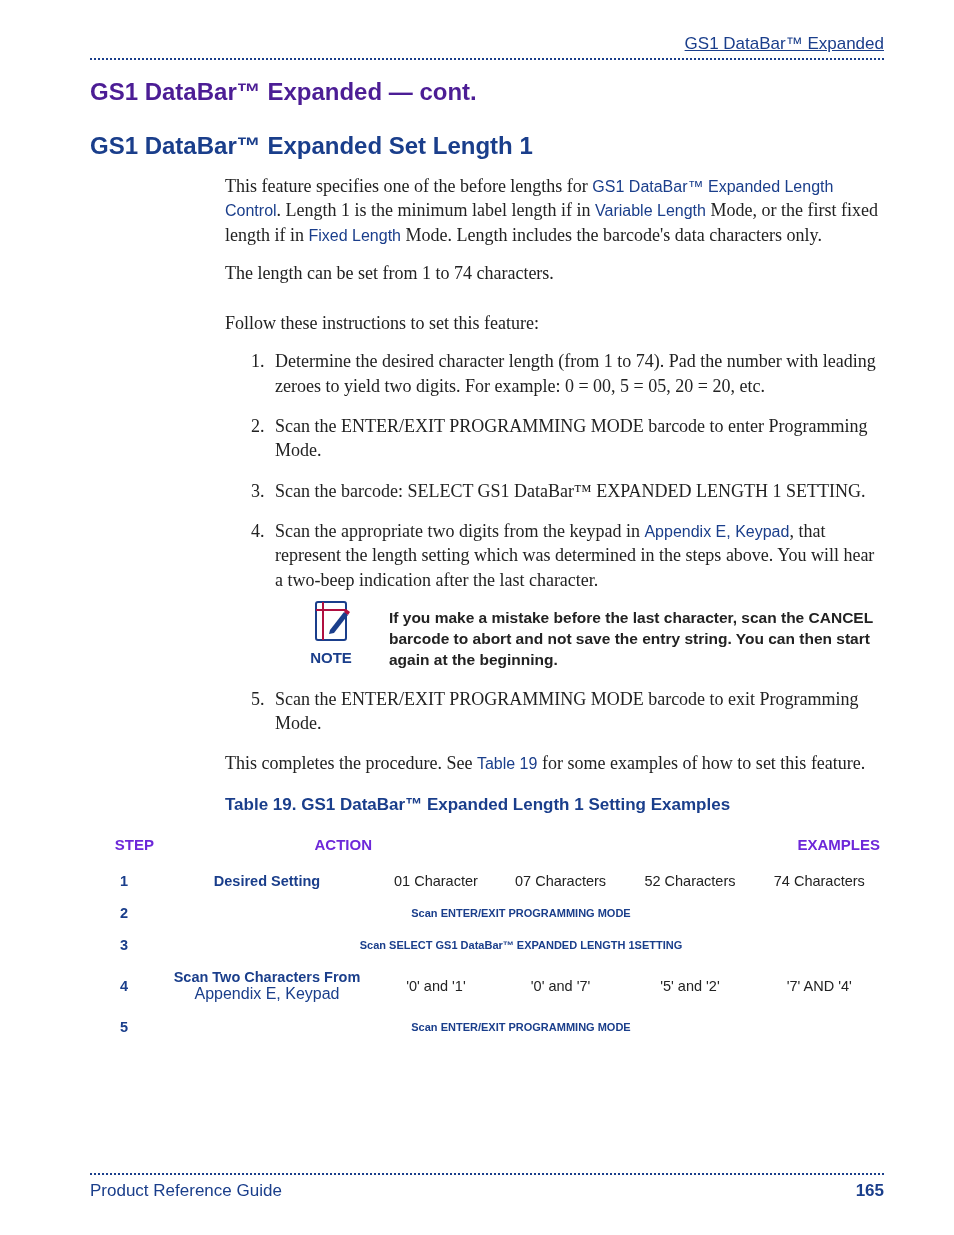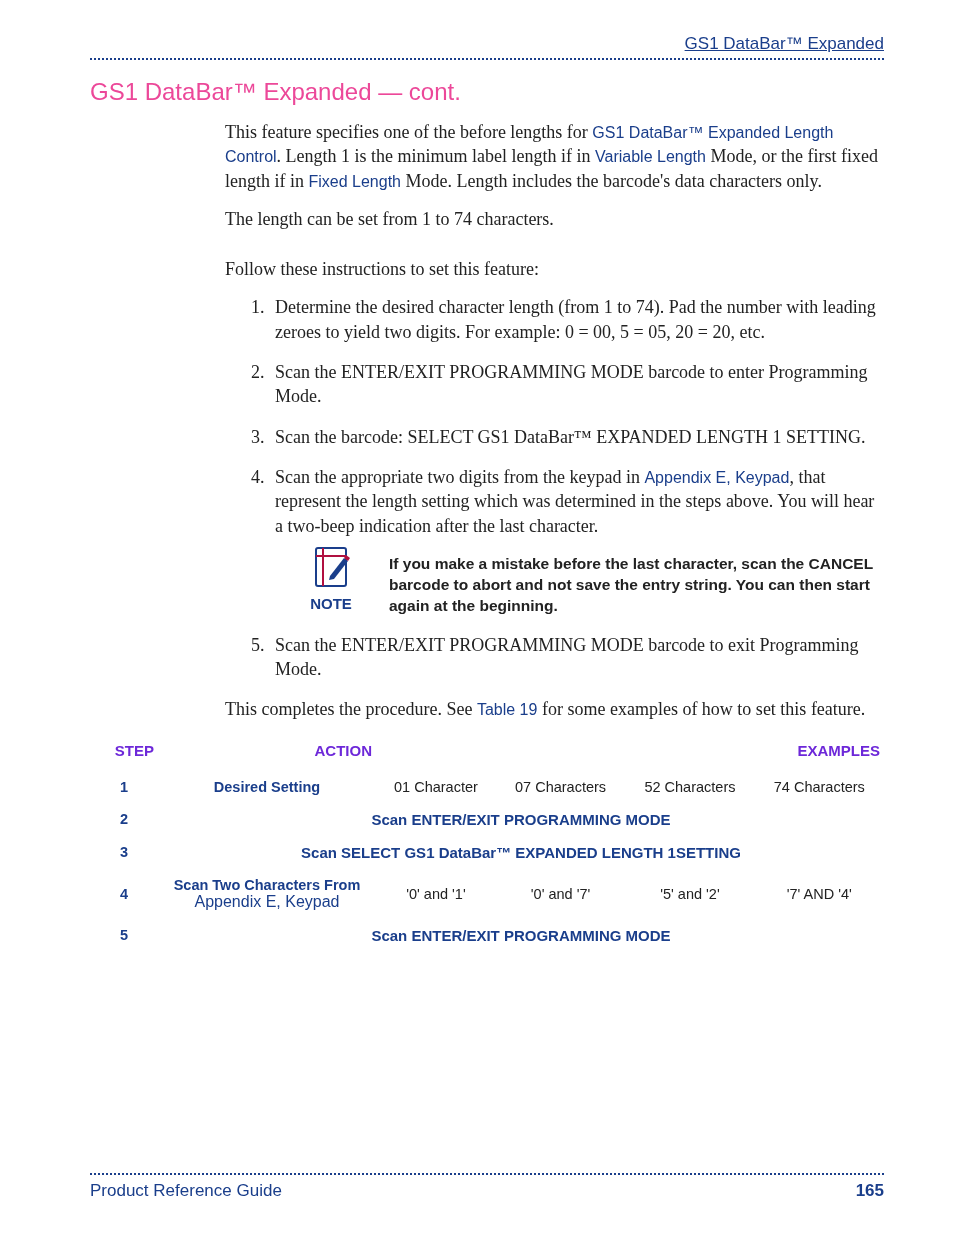--- a/index.html
+++ b/index.html
@@ -33,24 +33,24 @@
     border-top: 2px dotted #1a3e8b;
     margin: 0 0 18px 0;
   }
   .dotted-bottom {
     border: none;
     border-top: 2px dotted #1a3e8b;
     margin: 0;
   }
   h1.section {
     font-family: "Myriad Pro", "Segoe UI", "Helvetica Neue", Arial, sans-serif;
-    font-weight: 400;
+    font-weight: 700;
     font-size: 24px;
-    color: #ec4899;
-    margin: 6px 0 14px 0;
+    color: #4c1d95;
+    margin: 6px 0 26px 0;
   }
   h2.subsection {
     font-family: "Myriad Pro", "Segoe UI", "Helvetica Neue", Arial, sans-serif;
     font-weight: 700;
     font-size: 24px;
     color: #1a3e8b;
     margin: 18px 0 14px 0;
   }
   .body-block {
     margin-left: 135px;
@@ -121,21 +121,21 @@
   table.examples td {
     text-align: center;
     padding: 8px 4px;
     vertical-align: middle;
   }
   .step-col { width: 60px; color:#1a3e8b; font-weight:700; }
   .action-col { width: 210px; }
   .action-cell { color:#1a3e8b; font-weight:700; }
   .span-action {
     color:#1a3e8b; font-weight:700;
-    font-size: 15px;
+    font-size: 11px;
   }
   .footer {
     position: absolute;
     left: 90px;
     right: 70px;
     bottom: 34px;
   }
   .footer-row {
     display: flex;
     justify-content: space-between;
@@ -148,20 +148,21 @@
 </style>
 </head>
 <body>
 
 <div class="page">
   <div class="running-head">GS1 DataBar™ Expanded</div>
   <hr class="dotted">
 
   <h1 class="section">GS1 DataBar™ Expanded — cont.</h1>
 
+  <h2 class="subsection">GS1 DataBar™ Expanded Set Length 1</h2>
 
   <div class="body-block">
     <p>
       <span>This feature specifies one of the before lengths for </span><span class="xref">GS1 DataBar™ Expanded Length Control</span><span>. Length 1 is the minimum label length if in </span><span class="xref">Variable Length</span><span> Mode, or the first fixed length if in </span><span class="xref">Fixed Length</span><span> Mode. Length includes the barcode's data characters only.</span>
     </p>
     <p>The length can be set from 1 to 74 characters.</p>
     <p style="margin-top:26px;">Follow these instructions to set this feature:</p>
 
     <ol class="steps">
       <li>Determine the desired character length (from 1 to 74). Pad the number with leading zeroes to yield two digits. For example: 0 = 00, 5 = 05, 20 = 20, etc.</li>
@@ -186,20 +187,21 @@
           <div class="note-text">If you make a mistake before the last character, scan the CANCEL barcode to abort and not save the entry string. You can then start again at the beginning.</div>
         </div>
       </li>
       <li>Scan the ENTER/EXIT PROGRAMMING MODE barcode to exit Programming Mode.</li>
     </ol>
 
     <p>
       <span>This completes the procedure. See </span><span class="xref">Table 19</span><span> for some examples of how to set this feature.</span>
     </p>
 
+    <div class="table-caption">Table 19. GS1 DataBar™ Expanded Length 1 Setting Examples</div>
   </div>
 
   <table class="examples">
     <thead>
       <tr>
         <th class="step-col">STEP</th>
         <th class="action-col">ACTION</th>
         <th colspan="4">EXAMPLES</th>
       </tr>
     </thead>

